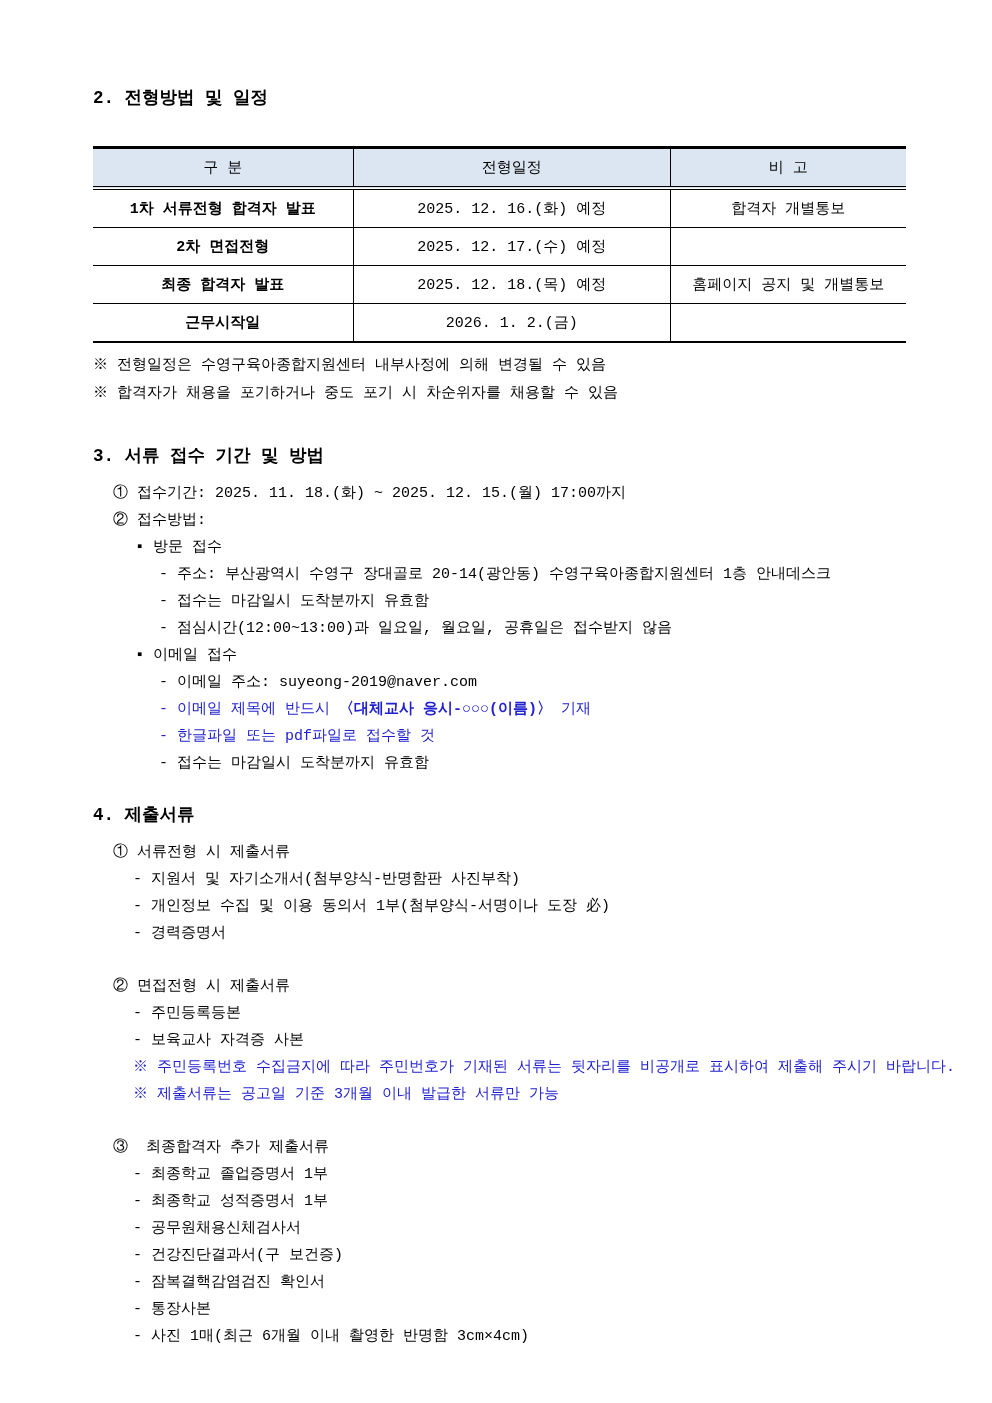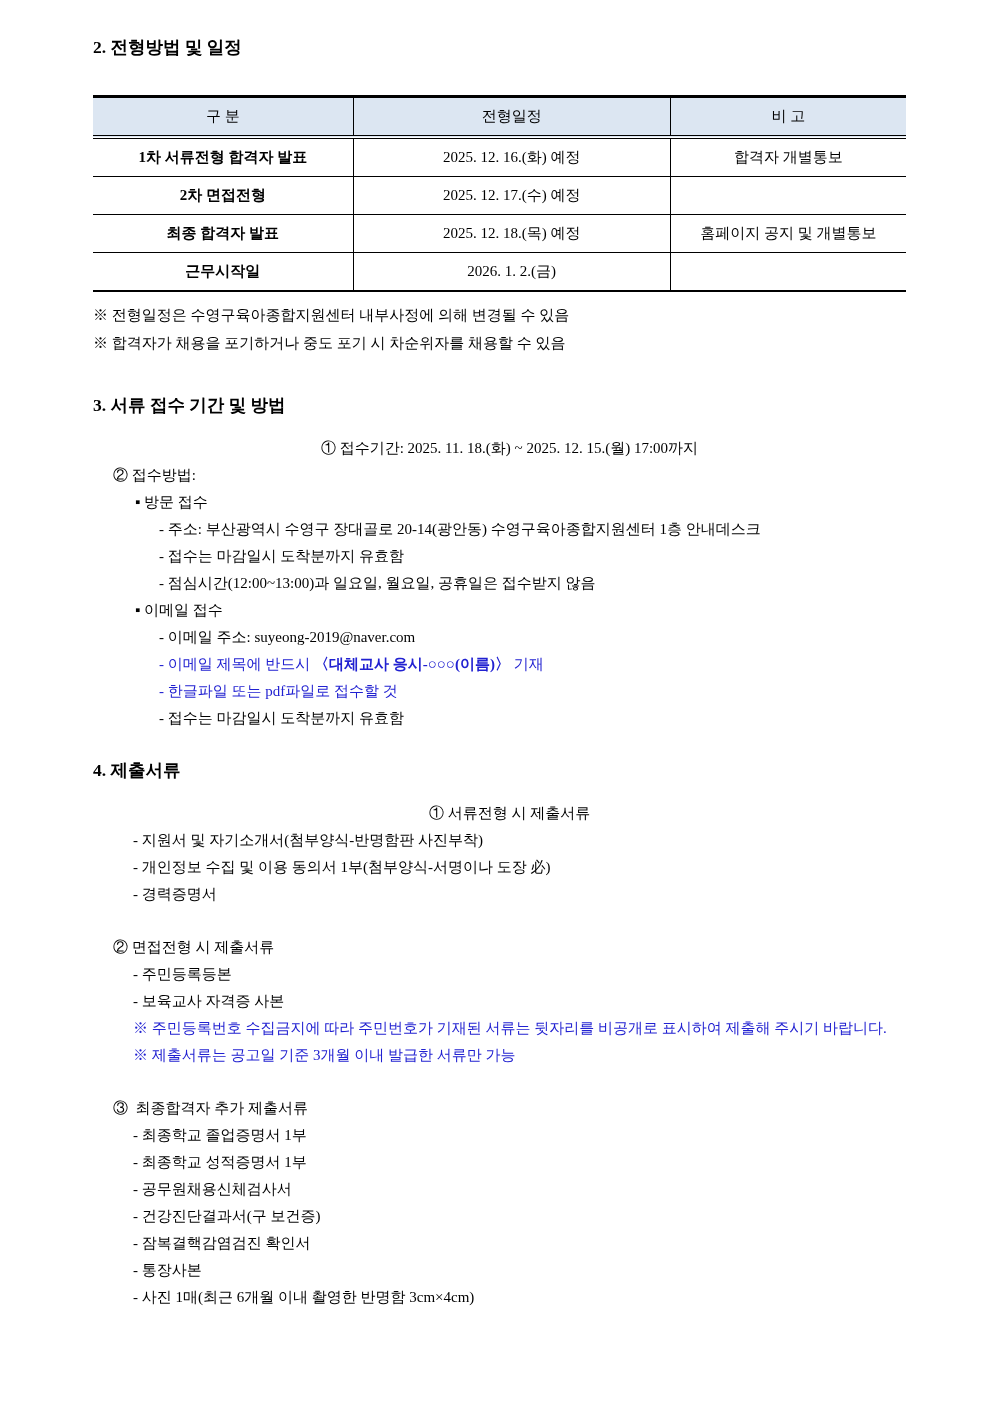--- a/index.html
+++ b/index.html
@@ -1,21 +1,21 @@
 <!DOCTYPE html>
 <html style="--header-bg: #dce6f2; --blue: #2121d1;"><head>
 <meta charset="utf-8">
 <style>
   html, body { margin: 0; padding: 0; background: #ffffff; }
   .page {
     width: 992px; height: 1403px; background: #ffffff; overflow: hidden;
     font-family: "Liberation Serif", "DejaVu Serif", serif;
     color: #000;
   }
-  .content { box-sizing: border-box; padding: 35px 86px 0 93px; font-size: 15px; }
+  .content { box-sizing: border-box; padding: 86px 86px 0 93px; font-size: 15px; font-family: Liberation Mono, monospace; }
 
   .heading { font-size: 17.5px; font-weight: bold; line-height: 24px; white-space: pre; }
   .h3 { margin-top: 36px; }
   .h4 { margin-top: 26px; }
 
   table.schedule {
     width: 100%; border-collapse: collapse; table-layout: fixed;
     margin-top: 36px;
     border-top: 3px solid #000; border-bottom: 2px solid #000;
   }
@@ -29,21 +29,21 @@
     font-size: 15px; padding: 0 4px; white-space: pre;
   }
   .schedule th + th, .schedule td + td { border-left: 1px solid #000; }
   .schedule tbody tr:not(:last-child) td { border-bottom: 1px solid #000; }
   .schedule td.cat { font-weight: bold; }
 
   .notes-block { margin-top: 9px; }
   .note { line-height: 28px; white-space: pre; }
 
   .line { line-height: 27px; white-space: pre; }
-  .first-after-heading { margin-top: 18px; text-align: center; }
+  .first-after-heading { margin-top: 12px; }
   .gap-before { margin-top: 26px; }
   .ind1 { padding-left: 20px; }   
   .ind2 { padding-left: 42px; }   
   .ind3 { padding-left: 66px; }   
   .ind2b { padding-left: 40px; }  
   .blue { color: var(--blue, #2121d1); }
   .bold { font-weight: bold; }
 </style>
 </head>
 <body>

